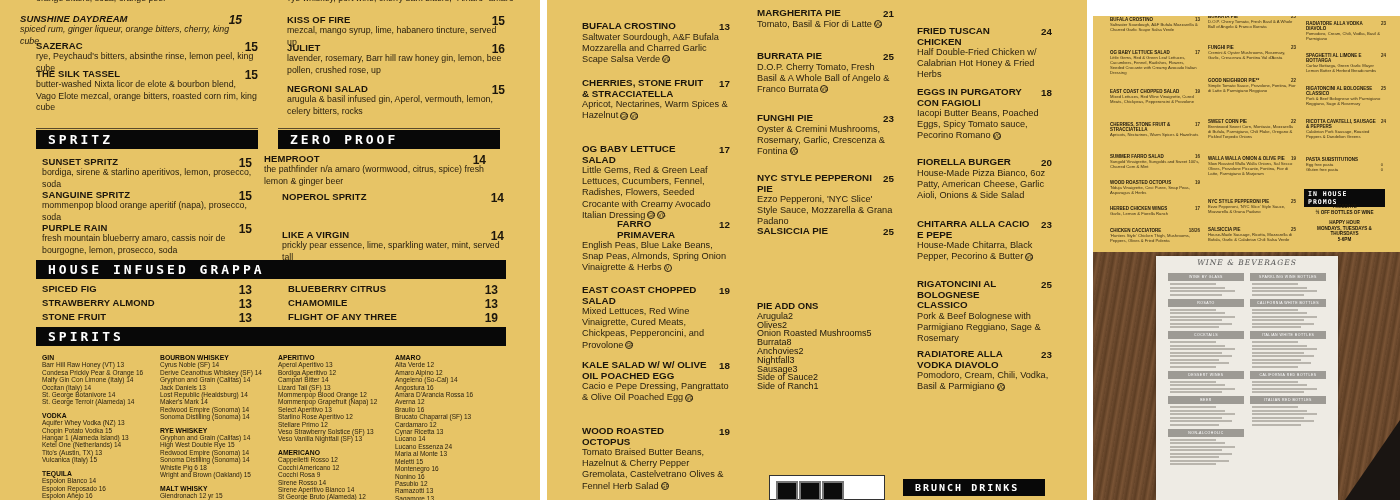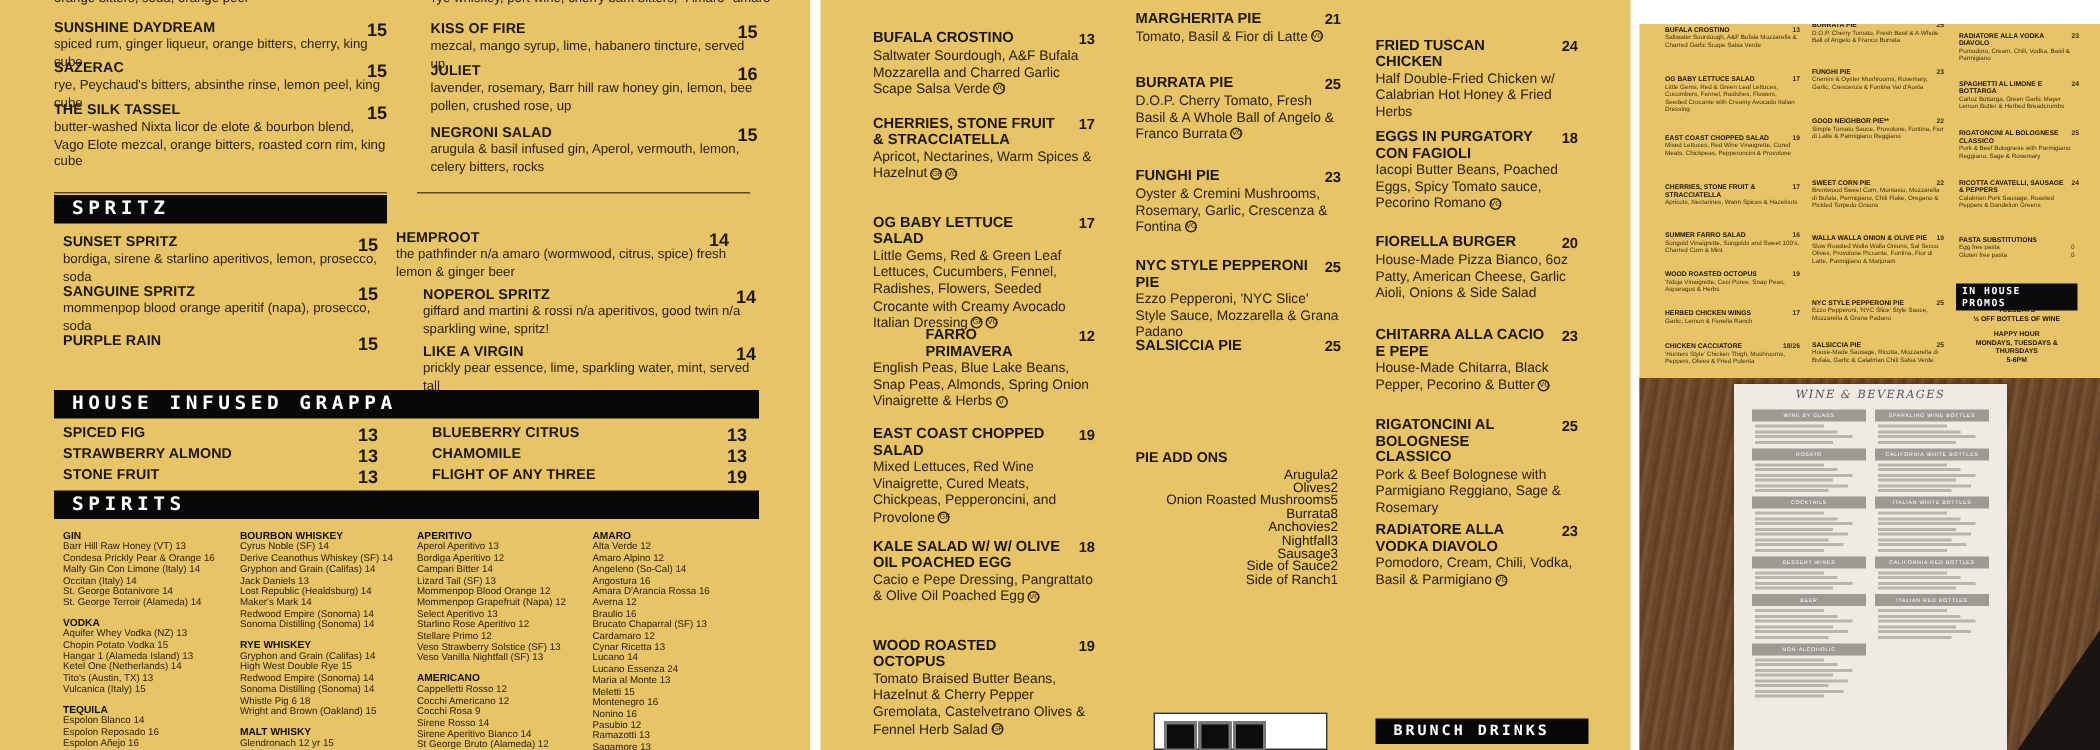--- a/index.html
+++ b/index.html
@@ -21,21 +21,21 @@
   .spirit-col .cat:first-child { margin-top: 0; }
 
   
   .food { position: absolute; width: 160px; }
   .food .fname { font-weight: bold; font-size: 9.8px; line-height: 10.5px; text-transform: uppercase; }
   .food .fprice { position: absolute; right: 0; top: 0; font-weight: bold; font-size: 9.8px; }
   .food .fdesc { font-size: 9.2px; line-height: 11.2px; color: #2a2110; }
   .vg { display: inline-block; width: 8px; height: 8px; border: 1px solid #2a2110; border-radius: 50%; font-size: 5px; line-height: 6px; text-align: center; vertical-align: middle; margin-left: 2px; }
 
   .addons { position: absolute; left: 210px; top: 302px; width: 135px; font-size: 9px; line-height: 8.8px; }
-  .addons .row { display: flex; justify-content: flex-end; }
+  .addons .row { display: flex; justify-content: flex-start; }
   .addons .title { font-weight: bold; font-size: 9.5px; margin-bottom: 1px; }
 
   .logo-box { position: absolute; left: 222px; top: 475px; width: 116px; height: 25px; background: #fff; border: 1px solid #333; }
   .logo-box i { position: absolute; top: 5px; width: 22px; height: 20px; background: #0c0c0c; border: 2px solid #777; }
 
   
   .mini { position: absolute; font-size: 4.2px; line-height: 5px; color: #3a2e16; }
   .mini .mn { font-weight: bold; font-size: 4.5px; color: #1a140a; }
   .mini .mp { position: absolute; right: 0; top: 0; font-weight: bold; font-size: 4.5px; }
   .mini-banner { position: absolute; background: #0a0a0a; color: #fff; font-family: "DejaVu Sans Mono", monospace; font-weight: bold; font-size: 6.5px; letter-spacing: 1px; padding: 1px 4px; }
@@ -51,21 +51,21 @@
   .dark-corner { position: absolute; right: 0; bottom: 0; width: 55px; height: 80px; background: #1a1512; clip-path: polygon(100% 0, 100% 100%, 0 100%); }
 </style>
 </head>
 <body>
 
 <div id="p1" class="panel">
   <div class="abs item-desc" style="left:36px;top:-7px;">orange bitters, soda, orange peel</div>
   <div class="abs item-desc" style="left:288px;top:-7px;">rye whiskey, port wine, cherry bark bitters, "Amaro" amaro</div>
 
   <div id="cocktails-left">
-      <div class="abs" style="left:36px;top:13px;width:222px;">
+      <div class="abs" style="left:20px;top:13px;width:222px;font-style:italic;">
         <div class="item-name">SUNSHINE DAYDREAM</div>
         <div class="item-price" style="right:0;top:0;">15</div>
         <div class="item-desc">spiced rum, ginger liqueur, orange bitters, cherry, king cube</div>
       </div>
       <div class="abs" style="left:36px;top:40px;width:222px;">
         <div class="item-name">SAZERAC</div>
         <div class="item-price" style="right:0;top:0;">15</div>
         <div class="item-desc">rye, Peychaud's bitters, absinthe rinse, lemon peel, king cube</div>
       </div>
       <div class="abs" style="left:36px;top:68px;width:222px;">
@@ -89,47 +89,48 @@
         <div class="item-name">NEGRONI SALAD</div>
         <div class="item-price" style="right:0;top:0;">15</div>
         <div class="item-desc">arugula &amp; basil infused gin, Aperol, vermouth, lemon, celery bitters, rocks</div>
       </div>
     </div>
 
   <div class="abs" style="left:36px;top:128px;width:222px;height:1px;background:#5a4a2a;"></div>
   <div class="abs" style="left:278px;top:128px;width:222px;height:1px;background:#5a4a2a;"></div>
 
   <div class="banner" style="left:36px;top:130px;width:222px;"><span>SPRITZ</span></div>
+  <div class="banner" style="left:278px;top:130px;width:222px;"><span>ZERO PROOF</span></div>
 
   <div id="spritz-list">
       <div class="abs" style="left:42px;top:156px;width:210px;">
         <div class="item-name">SUNSET SPRITZ</div>
         <div class="item-price" style="right:0;top:0;">15</div>
         <div class="item-desc">bordiga, sirene &amp; starlino aperitivos, lemon, prosecco, soda</div>
       </div>
       <div class="abs" style="left:42px;top:189px;width:210px;">
         <div class="item-name">SANGUINE SPRITZ</div>
         <div class="item-price" style="right:0;top:0;">15</div>
         <div class="item-desc">mommenpop blood orange aperitif (napa), prosecco, soda</div>
       </div>
       <div class="abs" style="left:42px;top:222px;width:210px;">
         <div class="item-name">PURPLE RAIN</div>
         <div class="item-price" style="right:0;top:0;">15</div>
+        <div class="item-desc">fresh mountain blueberry amaro, cassis noir de bourgogne, lemon, prosecco, soda</div>
       </div>
     </div>
   <div id="zero-list">
       <div class="abs" style="left:264px;top:153px;width:222px;">
         <div class="item-name">HEMPROOT</div>
         <div class="item-price" style="right:0;top:0;">14</div>
         <div class="item-desc">the pathfinder n/a amaro (wormwood, citrus, spice) fresh lemon &amp; ginger beer</div>
       </div>
       <div class="abs" style="left:282px;top:191px;width:222px;">
         <div class="item-name">NOPEROL SPRITZ</div>
         <div class="item-price" style="right:0;top:0;">14</div>
-        <div class="item-desc">giffard and martini &amp; rossi n/a aperitivos, good twin n/a sparkling wine, spritz!</div>
       </div>
       <div class="abs" style="left:282px;top:229px;width:222px;">
         <div class="item-name">LIKE A VIRGIN</div>
         <div class="item-price" style="right:0;top:0;">14</div>
         <div class="item-desc">prickly pear essence, lime, sparkling water, mint, served tall</div>
       </div>
     </div>
 
   <div class="banner" style="left:36px;top:260px;width:470px;"><span>HOUSE INFUSED GRAPPA</span></div>
   <div id="grappa-left">
@@ -382,21 +383,21 @@
         <div class="fname" style="padding-right:22px;">RADIATORE ALLA VODKA DIAVOLO</div>
         <div class="fprice">23</div>
         <div class="fdesc"><span>Pomodoro, Cream, Chili, Vodka, Basil &amp; Parmigiano</span><span class="vg">VG</span></div>
       </div>
     </div>
   <div class="logo-box">
     <i style="left:6px"></i>
       <i style="left:29px"></i>
       <i style="left:52px"></i>
   </div>
-  <div class="banner" style="left:370px;top:479px;width:142px;font-size:10px;letter-spacing:2px;line-height:17px;height:17px;"><span>BRUNCH DRINKS</span></div>
+  <div class="banner" style="left:356px;top:479px;width:142px;font-size:10px;letter-spacing:2px;line-height:17px;height:17px;"><span>BRUNCH DRINKS</span></div>
 </div>
 
 <div id="p3" class="panel">
   <div id="mini-col1">
       <div class="mini" style="left:17px;top:1px;width:90px;">
         <div class="mn" style="padding-right:10px;">BUFALA CROSTINO</div>
         <div class="mp">13</div>
         <div>Saltwater Sourdough, A&amp;F Bufala Mozzarella &amp; Charred Garlic Scape Salsa Verde</div>
       </div>
       <div class="mini" style="left:17px;top:34px;width:90px;">

